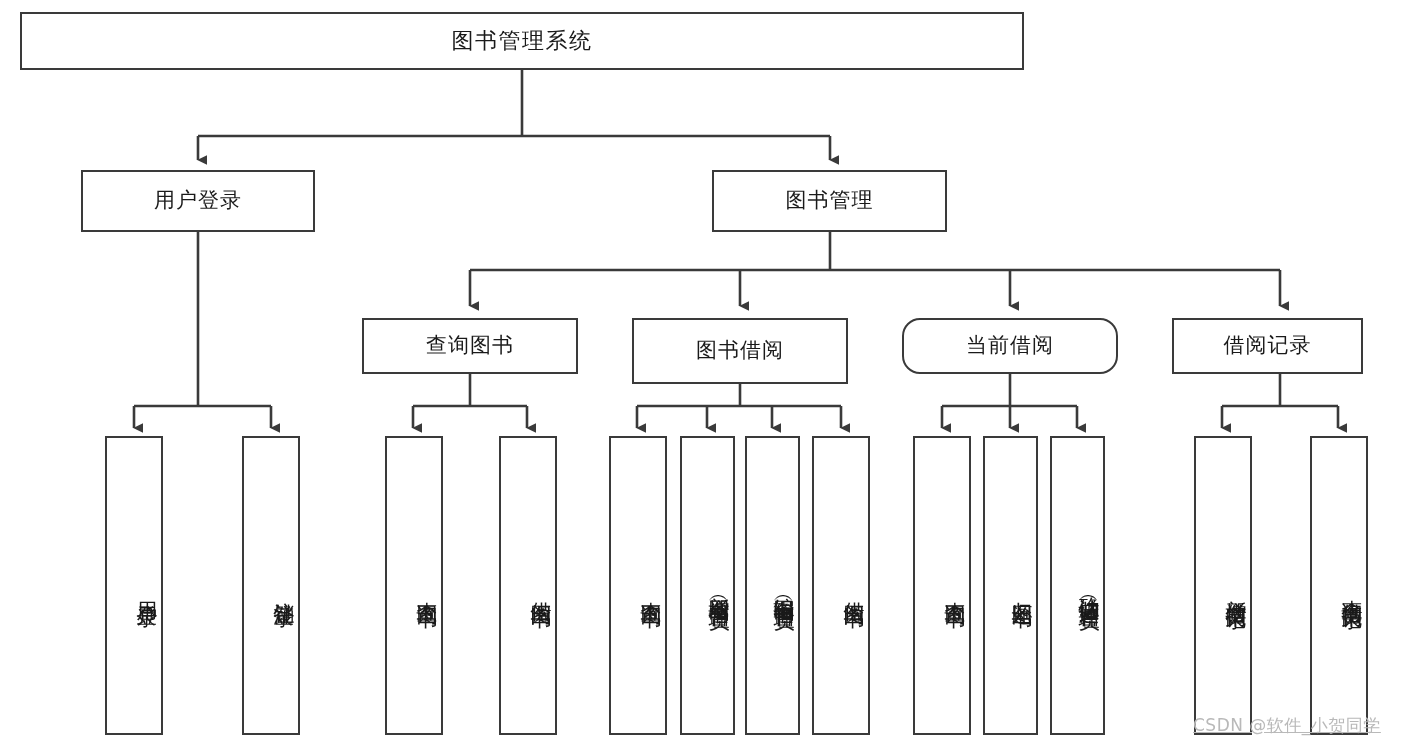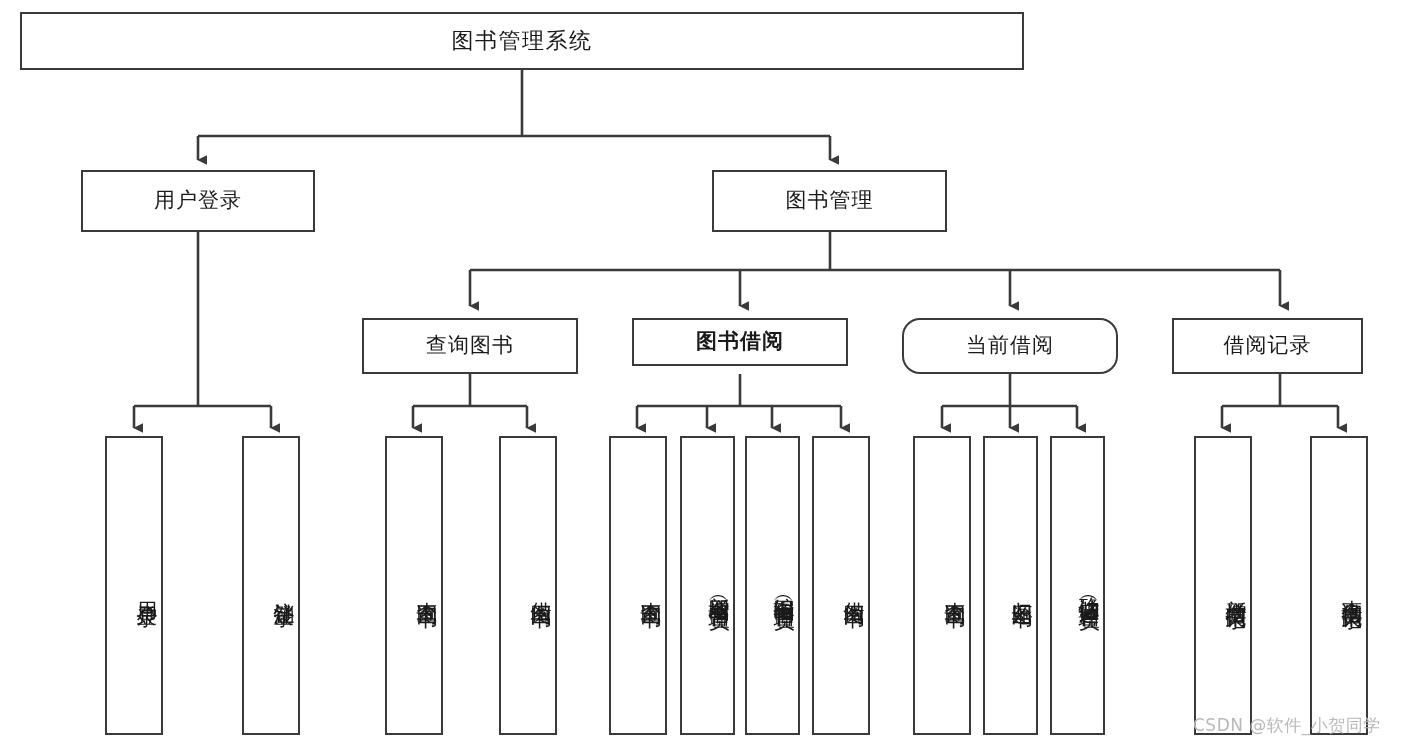--- a/index.html
+++ b/index.html
@@ -54,20 +54,21 @@
     justify-content: center;
     padding-top: 6px;
   }
   .watermark {
     position: absolute;
     font-size: 17px;
     color: #b9b9b9;
     letter-spacing: 0.5px;
     white-space: nowrap;
     user-select: none;
+    text-decoration: underline;
   }
 </style>
 </head>
 <body>
 
 <div id="canvas">
 
   <svg class="wires" viewBox="0 0 1405 747">
     <defs>
       <marker id="arw" markerWidth="12" markerHeight="12" refX="5.2" refY="9.4" orient="auto" markerUnits="userSpaceOnUse">
@@ -129,21 +130,21 @@
       <path d="M1338,406 L1338,428" marker-end="url(#arw)"></path>
     </g>
   </svg>
 
   <div class="node root" style="left:20px; top:12px; width:1004px; height:58px;">图书管理系统</div>
 
   <div class="node horiz" style="left:81px; top:170px; width:234px; height:62px;">用户登录</div>
   <div class="node horiz" style="left:712px; top:170px; width:235px; height:62px;">图书管理</div>
 
   <div class="node horiz" style="left:362px; top:318px; width:216px; height:56px;">查询图书</div>
-  <div class="node horiz" style="left:632px; top:318px; width:216px; height:48px;font-weight:bold;">图书借阅</div>
+  <div class="node horiz" style="left:632px; top:318px; width:216px; height:66px;">图书借阅</div>
   <div class="node horiz" style="left:902px; top:318px; width:216px; height:56px;border-radius:18px;">当前借阅</div>
   <div class="node horiz" style="left:1172px; top:318px; width:191px; height:56px;">借阅记录</div>
 
   <div class="node vert" style="left:105px; top:436px; width:58px; height:299px;">用户登录</div>
   <div class="node vert" style="left:242px; top:436px; width:58px; height:299px;">注销登录</div>
 
   <div class="node vert" style="left:385px; top:436px; width:58px; height:299px;">查询图书</div>
   <div class="node vert" style="left:499px; top:436px; width:58px; height:299px;">借阅图书</div>
 
   <div class="node vert" style="left:609px; top:436px; width:58px; height:299px;">查询图书</div>

